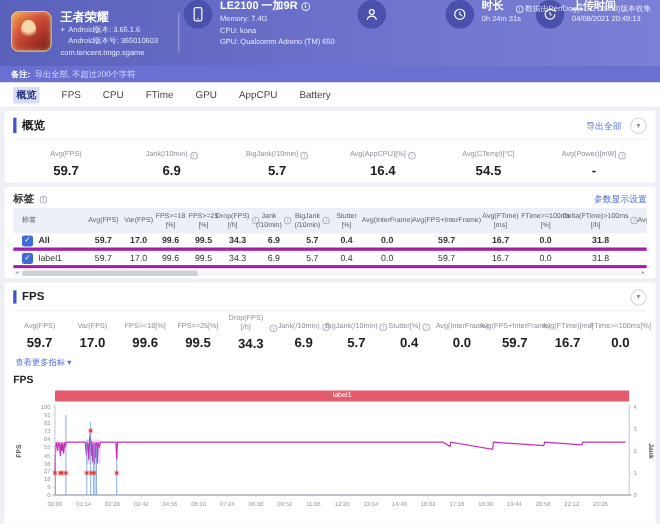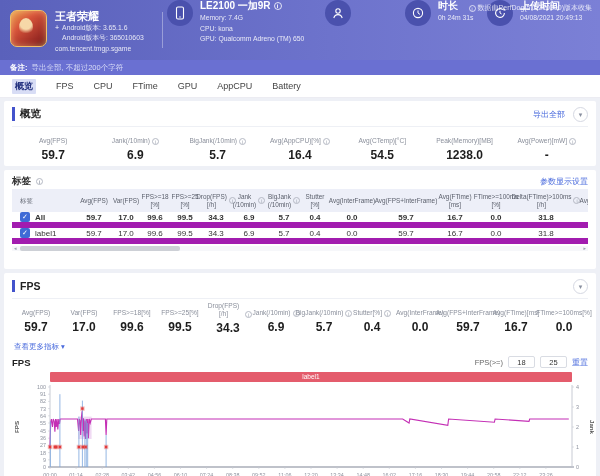--- a/index.html
+++ b/index.html
@@ -54,21 +54,21 @@
   .hr { border-top:1px solid #eef0f5; margin:3px 0;}
   .stats-row { display:flex; margin-top:2px;}
   .stat { flex:1; text-align:center; min-width:0;}
   .stat-label { font-size:6.6px; color:#8a8f9b; white-space:pre-line; min-height:15px; display:flex; align-items:flex-end; justify-content:center; line-height:1.2;}
   .stat-value { font-size:12px; font-weight:bold; color:#1e1e1e; margin-top:3px;}
   .info-i { display:inline-block; width:7px; height:7px; border:1px solid #b5b9c4; border-radius:50%; font-size:5px; line-height:6px; text-align:center; color:#9aa0ad; margin-left:2px; font-style:normal; flex:none;}
   
   .tbl { overflow:hidden; }
   .tbl-head { display:flex; background:#edeff8; align-items:center; min-height:23px; padding:2px 0;}
   .tbl-hcell { font-size:6.4px; color:#5a5f6b; text-align:center; white-space:pre-line; flex:none; line-height:1.25; display:flex; align-items:center; justify-content:center;}
-  .tbl-row { display:flex; align-items:center; height:16px; border-bottom:6px solid #a21caf;}
+  .tbl-row { display:flex; align-items:center; height:16px; border-bottom:3px solid #a21caf;}
   .tbl-cell { font-size:8px; color:#333; text-align:center; flex:none;}
   .row-name { display:flex; align-items:center; gap:5px; padding-left:8px; text-align:left;}
   .cb { width:10px; height:10px; background:#3f6bd6; border-radius:2px; color:#fff; font-size:7px; line-height:10px; text-align:center; flex:none; cursor:pointer;}
   .scrollbar { height:5px; background:#f6f7fa; position:relative; margin-top:2px; display:flex; align-items:center; justify-content:space-between; padding:0 2px;}
   .sb-thumb { position:absolute; left:8px; width:160px; height:5px; background:#cdd0d6; border-radius:2px; cursor:grab;}
   .sb-arrow { font-size:5px; color:#9aa0ad; line-height:5px;}
   
   .more-link { font-size:7.5px; margin:1px 0 2px 2px; display:inline-block;}
   .chart-head { display:flex; align-items:center; height:15px; margin-top:1px;}
   .chart-title { font-size:9.5px; font-weight:bold; color:#222;}
@@ -197,31 +197,27 @@
         </div>
         <div class="stat">
           <div class="stat-label">Avg(AppCPU)[%]<span class="info-i">i</span></div>
           <div class="stat-value">16.4</div>
         </div>
         <div class="stat">
           <div class="stat-label">Avg(CTemp)[°C]</div>
           <div class="stat-value">54.5</div>
         </div>
         <div class="stat">
-          <div class="stat-label">Peak(Memory)[MB]</div>
-          <div class="stat-value">1238.0</div>
-        </div>
-        <div class="stat">
           <div class="stat-label">Avg(Power)[mW]<span class="info-i">i</span></div>
           <div class="stat-value">-</div>
         </div>
       </div>
   </div>
 
-  <div class="card" style="padding-bottom:18px;">
+  <div class="card" style="padding-bottom:2px;">
     <div class="sec-head" style="height:15px;">
       <div class="sub-title">
         <span>标签</span>
           <span class="info-i">i</span>
       </div>
       <div class="sec-right">
         <span class="link">参数显示设置</span>
       </div>
     </div>
     <div class="tbl">
@@ -358,26 +354,20 @@
         </div>
         <div class="stat">
           <div class="stat-label">FTime&gt;=100ms[%]</div>
           <div class="stat-value">0.0</div>
         </div>
       </div>
     <span class="link more-link">查看更多指标 ▾</span>
 
     <div class="chart-head">
       <span class="chart-title">FPS</span>
-      <div class="thresh">
-        <span>FPS(&gt;=)</span>
-        <span class="thresh-box">18</span>
-        <span class="thresh-box">25</span>
-        <span class="link">重置</span>
-      </div>
     </div>
     <div class="label-bar">label1</div>
     <div id="chart-svg"><svg width="584" height="102" viewBox="0 0 584 102">
           <line x1="38" y1="2" x2="38" y2="84" stroke="#c8cbd4" stroke-width="1"></line>
           <line x1="560" y1="2" x2="560" y2="84" stroke="#c8cbd4" stroke-width="1"></line>
           <line x1="36" y1="84" x2="562" y2="84" stroke="#bfc2ca" stroke-width="2"></line>
           <line x1="36" y1="84" x2="38" y2="84" stroke="#c8cbd4" stroke-width="0.6"></line>
           <text x="34" y="86" font-size="5.4" fill="#8d929e" text-anchor="end">0</text>
           <line x1="36" y1="76.8" x2="38" y2="76.8" stroke="#c8cbd4" stroke-width="0.6"></line>
           <text x="34" y="78.8" font-size="5.4" fill="#8d929e" text-anchor="end">9</text>

